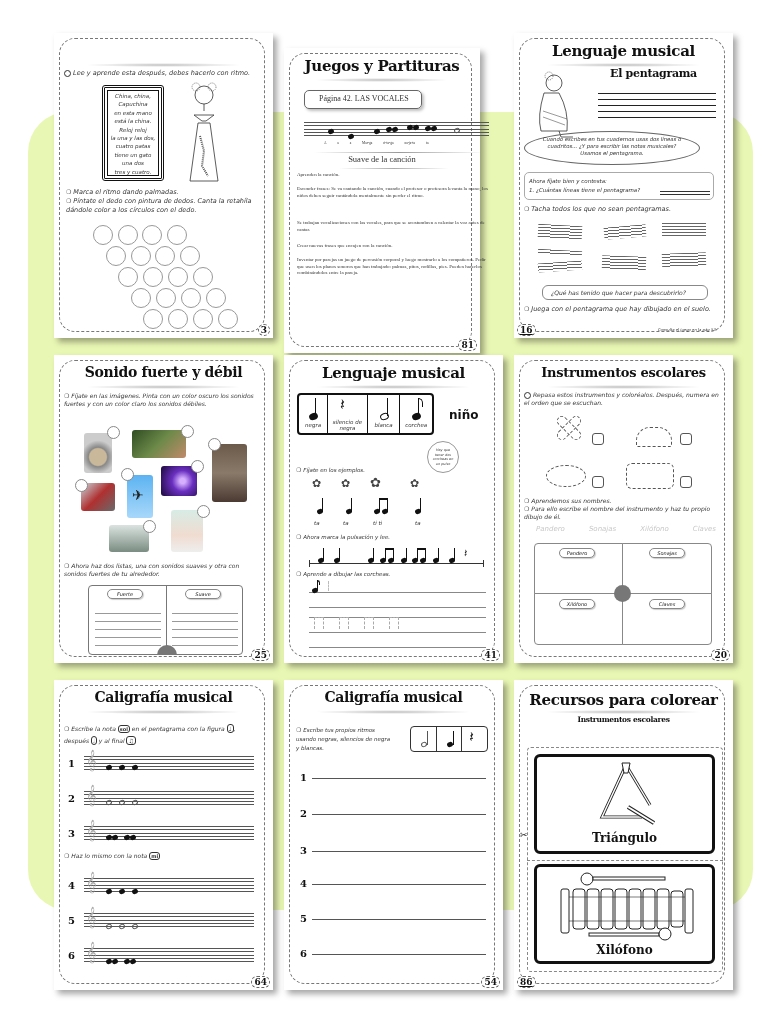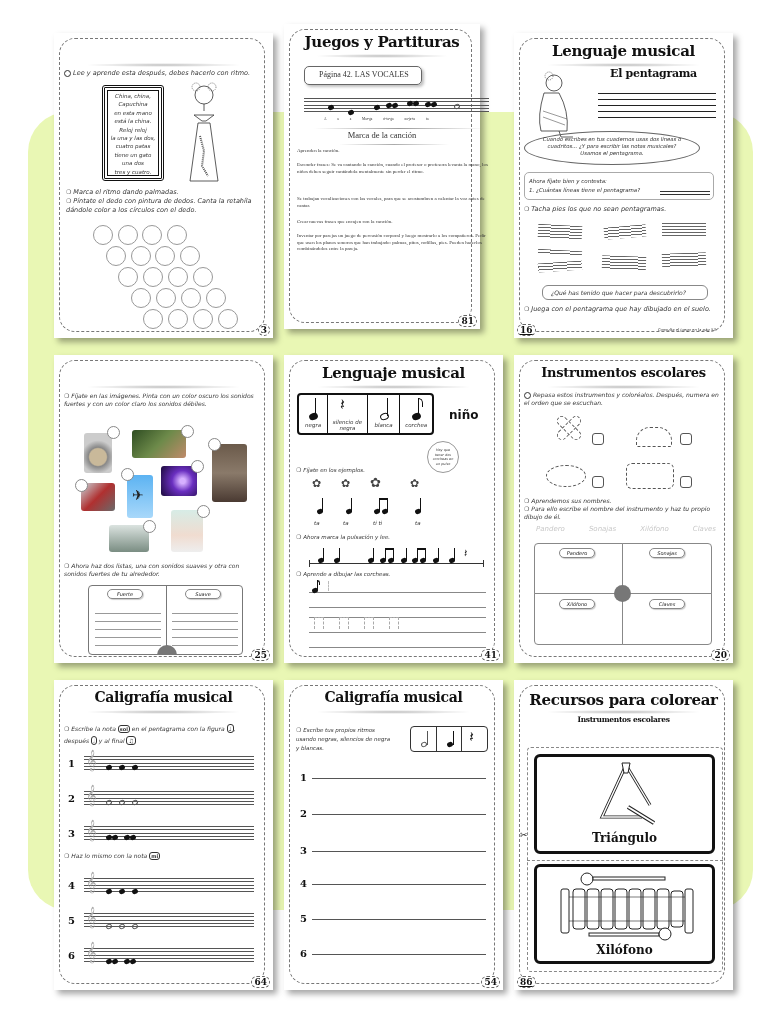--- a/index.html
+++ b/index.html
@@ -110,21 +110,21 @@
       <div class="circle" style="left:127px;top:255px;"></div>
       <div class="circle" style="left:152px;top:255px;"></div>
     <div class="circle" style="left:89px;top:276px;"></div>
       <div class="circle" style="left:114px;top:276px;"></div>
       <div class="circle" style="left:139px;top:276px;"></div>
       <div class="circle" style="left:164px;top:276px;"></div>
   </div>
   <div class="pagenum right">3</div>
 </div>
 
-<div class="page" style="left:284px;top:24px;width:196px;height:305px;">
+<div class="page" style="left:284px;top:48px;width:196px;height:305px;">
   <div class="page-inner"></div>
   <div class="title" style="top:9px;font-size:15px;">Juegos y Partituras</div>
   <div class="title-shadow" style="top:30px;"></div>
   <div style="position:absolute;left:20px;top:42px;width:118px;height:19px;border:1px solid #666;border-radius:5px;box-shadow:2px 2px 3px rgba(0,0,0,0.25);">
     <div class="serif-text" style="left:14px;top:3px;font-size:8px;">Página 42. LAS VOCALES</div>
   </div>
   <div class="staff" style="left:20px;top:74px;width:185px;"></div>
   <div>
     <div class="note-q" style="left:44px;top:81px;"></div>
       <div class="note-q" style="left:64px;top:86px;"></div>
@@ -134,21 +134,21 @@
     <div class="note-q" style="left:123px;top:77px;"></div>
       <div class="note-q" style="left:129px;top:77px;"></div>
       <div class="note-q" style="left:141px;top:78px;"></div>
       <div class="note-q" style="left:147px;top:78px;"></div>
     <div class="note-h" style="left:170px;top:80px;"></div>
   </div>
   <div class="serif-text" style="left:40px;top:93px;font-size:3.5px;word-spacing:10px;white-space:nowrap;">
     <span>A</span> <span>a</span> <span>a</span> <span>Mar-ga</span> <span>ri-ta-ga</span> <span>na-ja-ta</span> <span>ta</span>
   </div>
   <div class="line" style="left:30px;top:104px;width:170px;background:linear-gradient(90deg,transparent,#999,transparent);"></div>
-  <div class="serif-text" style="left:0;right:0;top:106px;text-align:center;font-size:8.5px;">Marca de la canción</div>
+  <div class="serif-text" style="left:0;right:0;top:106px;text-align:center;font-size:8.5px;">Suave de la canción</div>
   <div class="line" style="left:55px;top:120px;width:110px;background:linear-gradient(90deg,transparent,#aaa,transparent);"></div>
   <div class="serif-text" style="left:13px;top:124px;width:195px;font-size:5px;">Aprenden la canción.</div>
   <div class="serif-text" style="left:13px;top:138px;width:195px;font-size:5px;">Esconder frases: Se va cantando la canción, cuando el profesor o profesora levanta la mano, los niños deben seguir cantándola mentalmente sin perder el ritmo.</div>
   <div class="serif-text" style="left:13px;top:172px;width:195px;font-size:5px;">Se trabajan vocalizaciones con las vocales, para que se acostumbren a calentar la voz antes de cantar.</div>
   <div class="serif-text" style="left:13px;top:195px;width:195px;font-size:5px;">Crear nuevas frases que encajen con la canción.</div>
   <div class="serif-text" style="left:13px;top:209px;width:195px;font-size:5px;">Inventar por parejas un juego de percusión corporal y luego mostrarlo a los compañeros. Pedir que usen los planos sonoros que han trabajado: palmas, pitos, rodillas, pies. Pueden hacerlos combinándolos entre la pareja.</div>
   <div class="pagenum right">81</div>
 </div>
 
 <div class="page" style="left:514px;top:33px;width:219px;height:305px;">
@@ -165,40 +165,41 @@
   </svg>
   <div style="position:absolute;left:84px;top:60px;width:118px;height:26px;background:repeating-linear-gradient(to bottom,#222 0 1.5px,transparent 1.5px 6px);"></div>
   <div style="position:absolute;left:10px;top:98px;width:176px;height:34px;border:1px solid #666;border-radius:50%;">
     <div class="hand" style="left:12px;right:12px;top:4px;font-size:5.3px;text-align:center;">Cuando escribes en tus cuadernos usas dos líneas o cuadritos... ¿Y para escribir las notas musicales? Usamos el pentagrama.</div>
   </div>
   <div style="position:absolute;left:10px;top:139px;width:190px;height:28px;border:1px solid #aaa;border-radius:5px;">
     <div class="hand" style="left:4px;top:5px;font-size:5.5px;">Ahora fíjate bien y contesta:</div>
     <div class="hand" style="left:4px;top:14px;font-size:5.5px;">1. ¿Cuántas líneas tiene el pentagrama?</div>
     <div style="position:absolute;left:135px;top:18px;width:50px;height:4px;border-top:1px solid #333;border-bottom:1px solid #333;"></div>
   </div>
-  <div class="hand bullet" style="left:10px;top:172px;font-size:6.5px;">Tacha pies los que no sean pentagramas.</div>
+  <div class="hand bullet" style="left:10px;top:172px;font-size:6.5px;">Tacha todos los que no sean pentagramas.</div>
   <div>
     <div style="position:absolute;left:24px;top:192px;width:44px;height:14px;background:repeating-linear-gradient(to bottom,#666 0 1px,transparent 1px 3px);transform:rotate(3deg);"></div>
     <div style="position:absolute;left:90px;top:193px;width:42px;height:12px;background:repeating-linear-gradient(to bottom,#666 0 1px,transparent 1px 3px);transform:rotate(-5deg);"></div>
     <div style="position:absolute;left:148px;top:190px;width:44px;height:14px;background:repeating-linear-gradient(to bottom,#666 0 1px,transparent 1px 3px);"></div>
     <div style="position:absolute;left:24px;top:217px;width:44px;height:5px;background:repeating-linear-gradient(to bottom,#666 0 1px,transparent 1px 3px);transform:rotate(3deg);"></div>
     <div style="position:absolute;left:24px;top:229px;width:44px;height:9px;background:repeating-linear-gradient(to bottom,#666 0 1px,transparent 1px 3px);transform:rotate(-4deg);"></div>
     <div style="position:absolute;left:88px;top:223px;width:44px;height:14px;background:repeating-linear-gradient(to bottom,#666 0 1px,transparent 1px 3px);transform:rotate(2deg);"></div>
     <div style="position:absolute;left:148px;top:220px;width:44px;height:14px;background:repeating-linear-gradient(to bottom,#666 0 1px,transparent 1px 3px);transform:rotate(-2deg);"></div>
   </div>
   <div style="position:absolute;left:28px;top:252px;width:166px;height:15px;border:1px solid #888;border-radius:6px;">
     <div class="hand" style="left:8px;top:2.5px;font-size:6px;white-space:nowrap;">¿Qué has tenido que hacer para descubrirlo?</div>
   </div>
   <div class="hand bullet" style="left:10px;top:272px;width:195px;font-size:6.5px;">Juega con el pentagrama que hay dibujado en el suelo.</div>
   <div class="hand" style="right:16px;bottom:6px;font-size:3.8px;">Consulta el juego en la pág 53.</div>
   <div class="pagenum left">16</div>
 </div>
 
 <div class="page" style="left:54px;top:355px;width:219px;height:308px;">
   <div class="page-inner"></div>
+  <div class="title" style="top:9px;font-size:14px;">Sonido fuerte y débil</div>
   <div class="title-shadow" style="top:30px;"></div>
   <div class="hand bullet" style="left:10px;top:37px;width:190px;font-size:6px;">Fíjate en las imágenes. Pinta con un color oscuro los sonidos fuertes y con un color claro los sonidos débiles.</div>
   <div>
     <div class="photo" style="left:30px;top:78px;width:28px;height:40px;background:radial-gradient(circle at 50% 60%,#c9b99a 0 30%,#888 35%,#ccc 60%);"></div>
     <div class="small-circ" style="left:53px;top:71px;"></div>
     <div class="photo" style="left:78px;top:75px;width:54px;height:28px;background:linear-gradient(135deg,#2f4d22,#6d8a4a 50%,#c08a6a);"></div>
     <div class="small-circ" style="left:127px;top:70px;"></div>
     <div class="photo" style="left:158px;top:89px;width:35px;height:58px;background:linear-gradient(180deg,#6b5a4a,#8a7a6a 50%,#4a3a32);"></div>
     <div class="small-circ" style="left:154px;top:83px;"></div>
     <div class="photo" style="left:27px;top:128px;width:34px;height:28px;background:linear-gradient(135deg,#c8d8dd,#b03030 50%,#6a6a6a);"></div>

